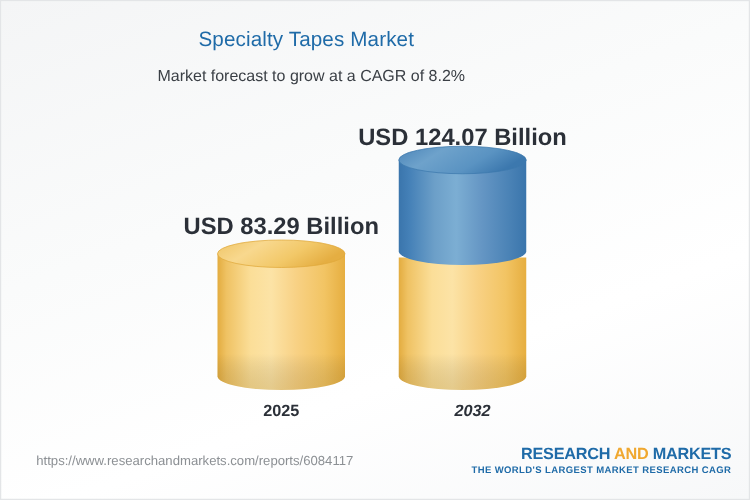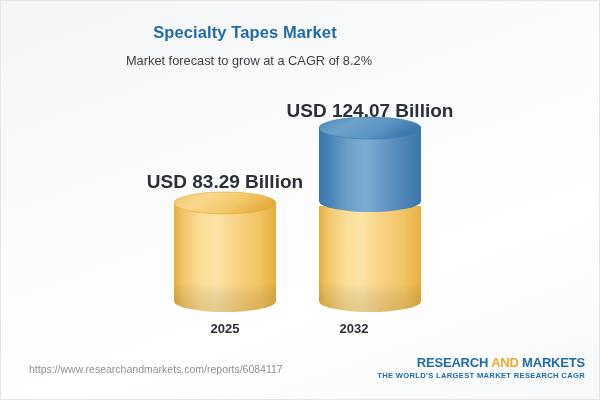--- a/index.html
+++ b/index.html
@@ -26,21 +26,21 @@
   }
 
   
   #title {
     position: absolute;
     top: 22px;
     left: 0;
     width: 488px;
     text-align: center;
     font-size: 16.5px;
-    font-weight: bold;
+    font-weight: normal;
     color: #1F6BA8;
     letter-spacing: .1px;
   }
   #subtitle {
     position: absolute;
     top: 52px;
     left: 0;
     width: 496px;
     text-align: center;
     font-size: 12.8px;
@@ -177,21 +177,21 @@
         <path d="M318,127 L318,200 A51,11 0 0 0 420,200 L420,127 Z" fill="url(#gradBlueBody)"></path>
 
         <ellipse cx="369" cy="127" rx="51" ry="11" fill="url(#gradBlueTop)" stroke="#3E79AE" stroke-width="0.6"></ellipse>
       </g>
     </svg>
 
     <div class="val-label" style="left:124px; top:170px; width:200px;">USD 83.29 Billion</div>
     <div class="val-label" style="left:269px; top:99px; width:200px;">USD 124.07 Billion</div>
 
     <div class="cat-label" style="left:174px; top:320px; width:100px;">2025</div>
-    <div class="cat-label" style="left:303px; top:320px; width:100px;">2032</div>
+    <div class="cat-label" style="left:327px; top:320px; width:100px;font-style:italic;">2032</div>
   </div>
 
   <a id="footer-url" href="#" style="text-decoration:none;padding-left:10px;">https://www.researchandmarkets.com/reports/6084117</a>
 
   <div id="logo">
     <div id="logo-main"><span>RESEARCH </span><span class="gold">AND</span><span> MARKETS</span></div>
     <div id="logo-tag">THE WORLD'S LARGEST MARKET RESEARCH CAGR</div>
   </div>
 
 </div>

